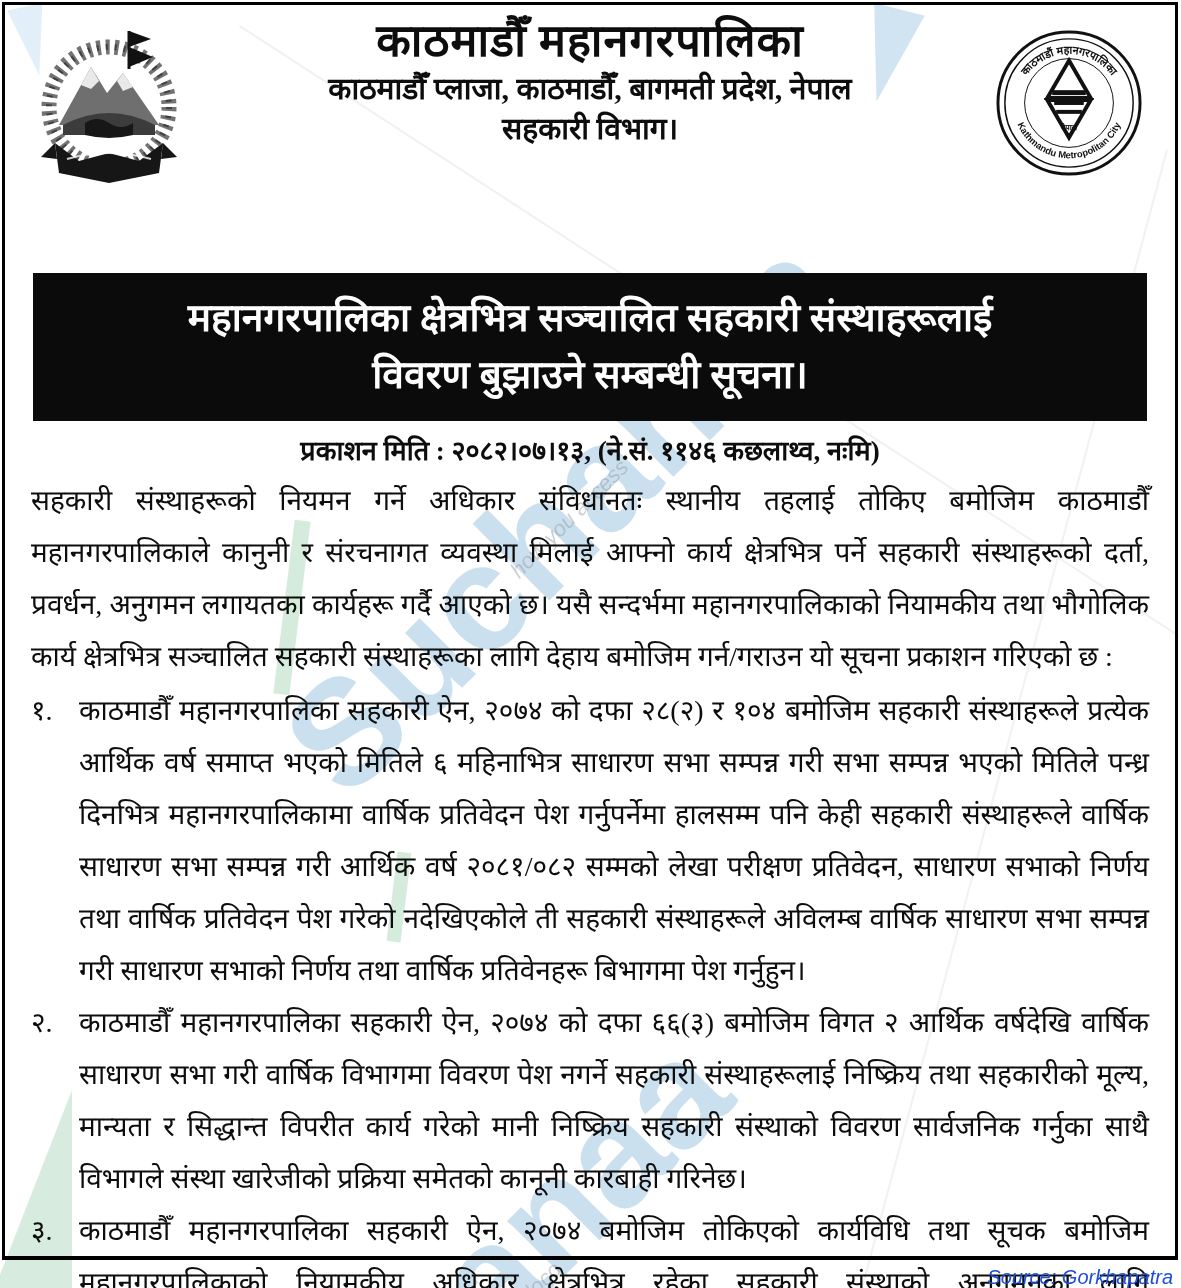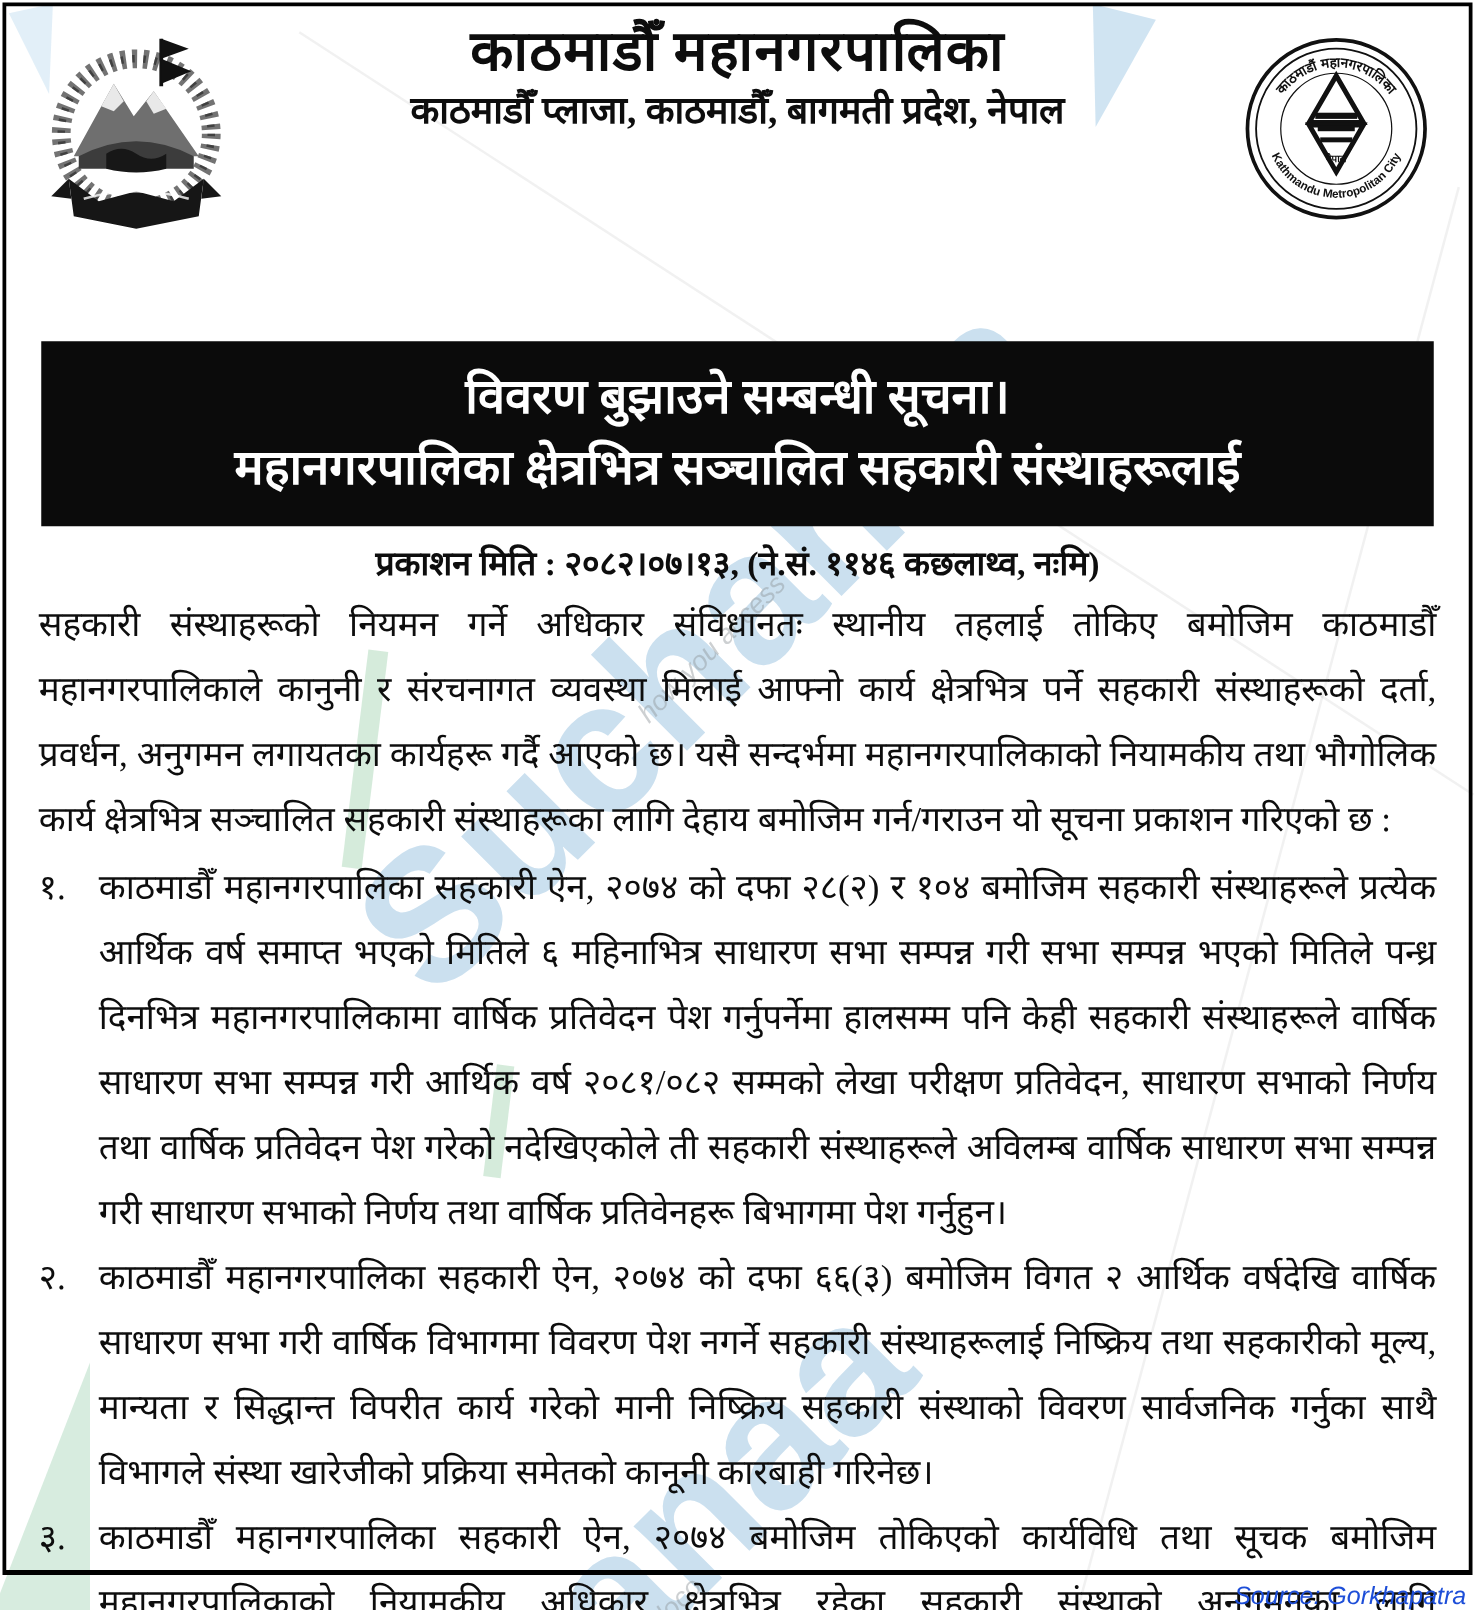--- a/index.html
+++ b/index.html
@@ -122,25 +122,26 @@
           <path d="M75 112 L97 74 L53 74 Z" fill="none" stroke="#111" stroke-width="4"></path>
           <rect x="58" y="64" width="34" height="5" fill="#111"></rect>
           <rect x="60" y="74" width="30" height="5" fill="#111"></rect>
           <rect x="62" y="84" width="26" height="4" fill="#111"></rect>
           <text x="75" y="104" font-size="8" font-weight="bold" fill="#111" text-anchor="middle">नेपाल</text>
         </svg>
       </div>
 
       <div class="org-name">काठमाडौँ महानगरपालिका</div>
       <div class="address">काठमाडौँ प्लाजा, काठमाडौँ, बागमती प्रदेश, नेपाल</div>
+      <div class="department">सहकारी विभाग।</div>
     </div>
 
     <div class="banner">
+      <div>महानगरपालिका क्षेत्रभित्र सञ्चालित सहकारी संस्थाहरूलाई</div>
       <div>विवरण बुझाउने सम्बन्धी सूचना।</div>
-      <div>महानगरपालिका क्षेत्रभित्र सञ्चालित सहकारी संस्थाहरूलाई</div>
     </div>
 
     <div class="pubdate">प्रकाशन मिति : २०८२।०७।१३, (ने.सं. ११४६ कछलाथ्व, नःमि)</div>
 
     <div class="intro">सहकारी संस्थाहरूको नियमन गर्ने अधिकार संविधानतः स्थानीय तहलाई तोकिए बमोजिम काठमाडौँ महानगरपालिकाले कानुनी र संरचनागत व्यवस्था मिलाई आफ्नो कार्य क्षेत्रभित्र पर्ने सहकारी संस्थाहरूको दर्ता, प्रवर्धन, अनुगमन लगायतका कार्यहरू गर्दै आएको छ। यसै सन्दर्भमा महानगरपालिकाको नियामकीय तथा भौगोलिक कार्य क्षेत्रभित्र सञ्चालित सहकारी संस्थाहरूका लागि देहाय बमोजिम गर्न/गराउन यो सूचना प्रकाशन गरिएको छ :</div>
 
     <div class="list">
       <div class="item">
         <div class="num">१.</div>
         <div class="text">काठमाडौँ महानगरपालिका सहकारी ऐन, २०७४ को दफा २८(२) र १०४ बमोजिम सहकारी संस्थाहरूले प्रत्येक आर्थिक वर्ष समाप्त भएको मितिले ६ महिनाभित्र साधारण सभा सम्पन्न गरी सभा सम्पन्न भएको मितिले पन्ध्र दिनभित्र महानगरपालिकामा वार्षिक प्रतिवेदन पेश गर्नुपर्नेमा हालसम्म पनि केही सहकारी संस्थाहरूले वार्षिक साधारण सभा सम्पन्न गरी आर्थिक वर्ष २०८१/०८२ सम्मको लेखा परीक्षण प्रतिवेदन, साधारण सभाको निर्णय तथा वार्षिक प्रतिवेदन पेश गरेको नदेखिएकोले ती सहकारी संस्थाहरूले अविलम्ब वार्षिक साधारण सभा सम्पन्न गरी साधारण सभाको निर्णय तथा वार्षिक प्रतिवेनहरू बिभागमा पेश गर्नुहुन।</div>

